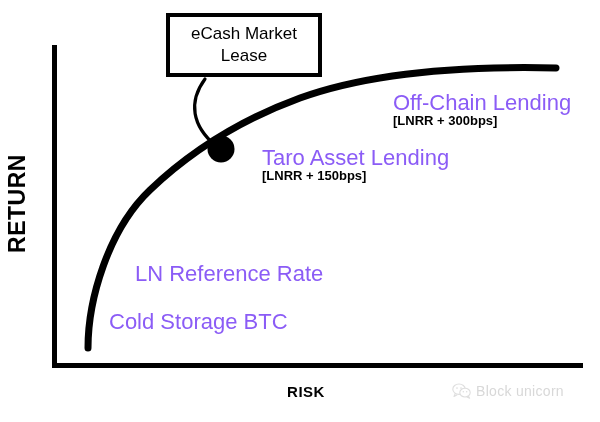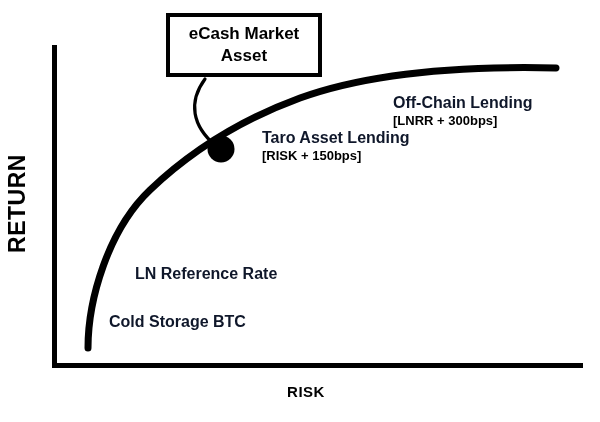--- a/index.html
+++ b/index.html
@@ -59,55 +59,55 @@
     text-align: center;
   }
 
   
   .point-label {
     position: absolute;
     white-space: nowrap;
   }
   .point-label .pl-title {
     display: block;
-    font-weight: bold;
-    font-size: 16px;
+    font-weight: normal;
+    font-size: 22px;
     line-height: 20px;
-    color: #0f172a;
+    color: #8b5cf6;
   }
   .point-label .pl-sub {
     display: block;
     font-weight: bold;
     font-size: 13px;
     line-height: 15px;
     color: #000;
   }
 
   #label-off-chain-lending { left: 393px; top: 93px; }
-  #label-taro-asset-lending { left: 262px; top: 128px; }
+  #label-taro-asset-lending { left: 262px; top: 148px; }
   #label-ln-liquidity-lease { left: 182px; top: 200px; }
   #label-ln-reference-rate  { left: 135px; top: 264px; }
   #label-cold-storage-btc   { left: 109px; top: 312px; }
 
   
   #callout-box {
     position: absolute;
     left: 166px;
     top: 13px;
     width: 156px;
     height: 64px;
     border: 4px solid #000;
     background: #fff;
     box-sizing: border-box;
     display: flex;
     align-items: center;
     justify-content: center;
   }
   #callout-box-text {
-    font-weight: bold;
+    font-weight: normal;
     font-size: 17px;
     line-height: 22px;
     text-align: center;
     color: #000;
   }
 
   
   #watermark {
     position: absolute;
     left: 452px;
@@ -147,39 +147,56 @@
     <circle cx="221" cy="149" r="13.5" fill="#000000"></circle>
   </svg>
 
   <div class="axis-title" id="y-axis-title">RETURN</div>
 
   <div class="axis-title" id="x-axis-title">RISK</div>
 
   <div id="callout-box">
     <div id="callout-box-text">
       <span>eCash Market</span><br>
-      <span>Asset</span>
+      <span>Lease</span>
     </div>
   </div>
 
   <div class="point-label" id="label-off-chain-lending">
     <span class="pl-title">Off-Chain Lending</span>
     <span class="pl-sub">[LNRR + 300bps]</span>
   </div>
 
   <div class="point-label" id="label-taro-asset-lending">
     <span class="pl-title">Taro Asset Lending</span>
-    <span class="pl-sub">[RISK + 150bps]</span>
+    <span class="pl-sub">[LNRR + 150bps]</span>
   </div>
 
   <div class="point-label" id="label-ln-liquidity-lease">
   </div>
 
   <div class="point-label" id="label-ln-reference-rate">
     <span class="pl-title">LN Reference Rate</span>
   </div>
 
   <div class="point-label" id="label-cold-storage-btc">
     <span class="pl-title">Cold Storage BTC</span>
   </div>
 
+  <div id="watermark">
+    <svg id="watermark-icon" width="19" height="16" viewBox="0 0 19 16">
+      <g fill="none" stroke="#dedede" stroke-width="1.1">
+        <ellipse cx="7" cy="6.2" rx="6.2" ry="5.2"></ellipse>
+        <path d="M 3.4 10.3 L 2.0 13.4 L 5.2 11.7" stroke-linejoin="round"></path>
+        <ellipse cx="13.0" cy="9.6" rx="5.2" ry="4.4" fill="#ffffff"></ellipse>
+        <path d="M 16.3 12.9 L 17.6 15.3 L 14.9 14.1" stroke-linejoin="round"></path>
+      </g>
+      <g fill="#dedede">
+        <circle cx="5.0" cy="5.0" r="0.85"></circle>
+        <circle cx="9.0" cy="5.0" r="0.85"></circle>
+        <circle cx="11.3" cy="8.7" r="0.75"></circle>
+        <circle cx="14.7" cy="8.7" r="0.75"></circle>
+      </g>
+    </svg>
+    <span id="watermark-text">Block unicorn</span>
+  </div>
 
 </div>
 
 </body></html>

